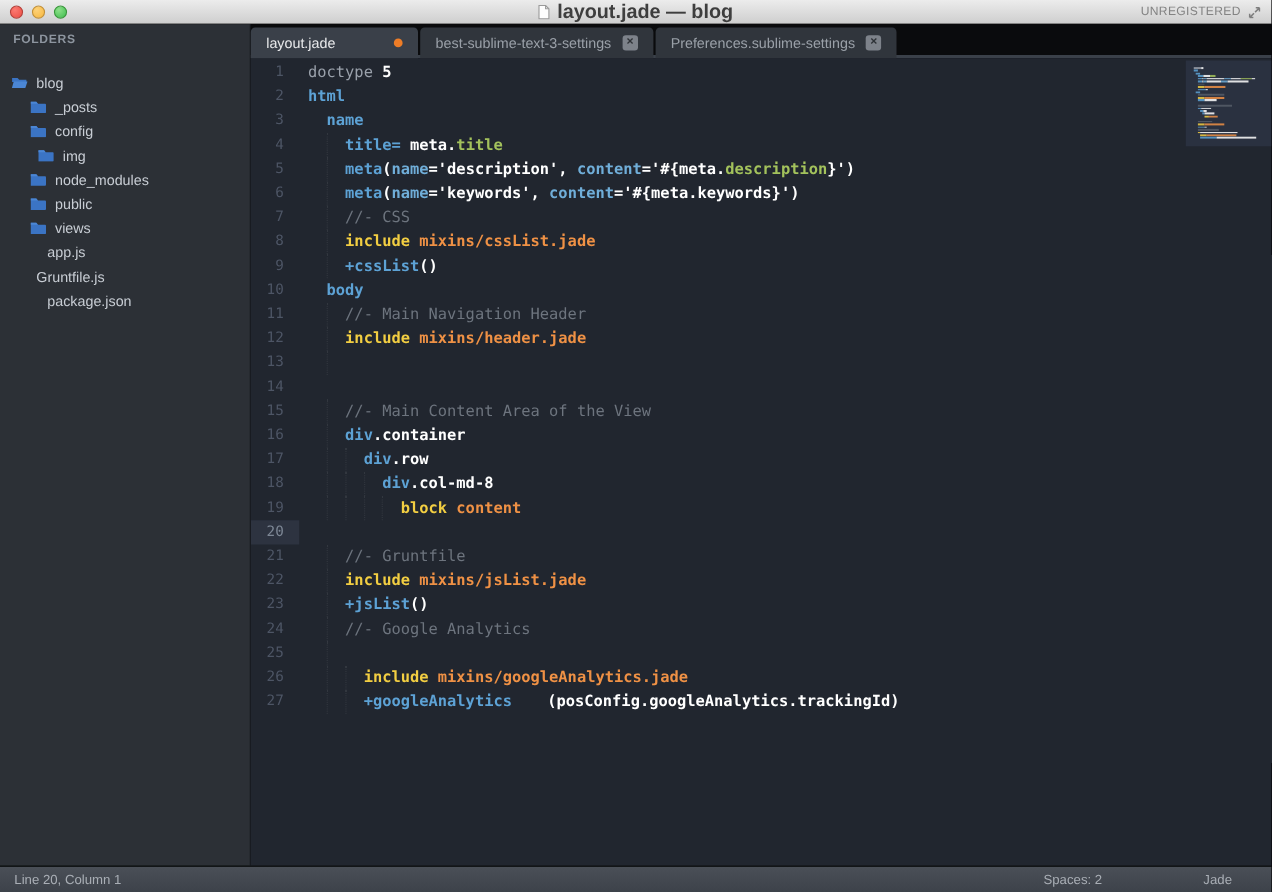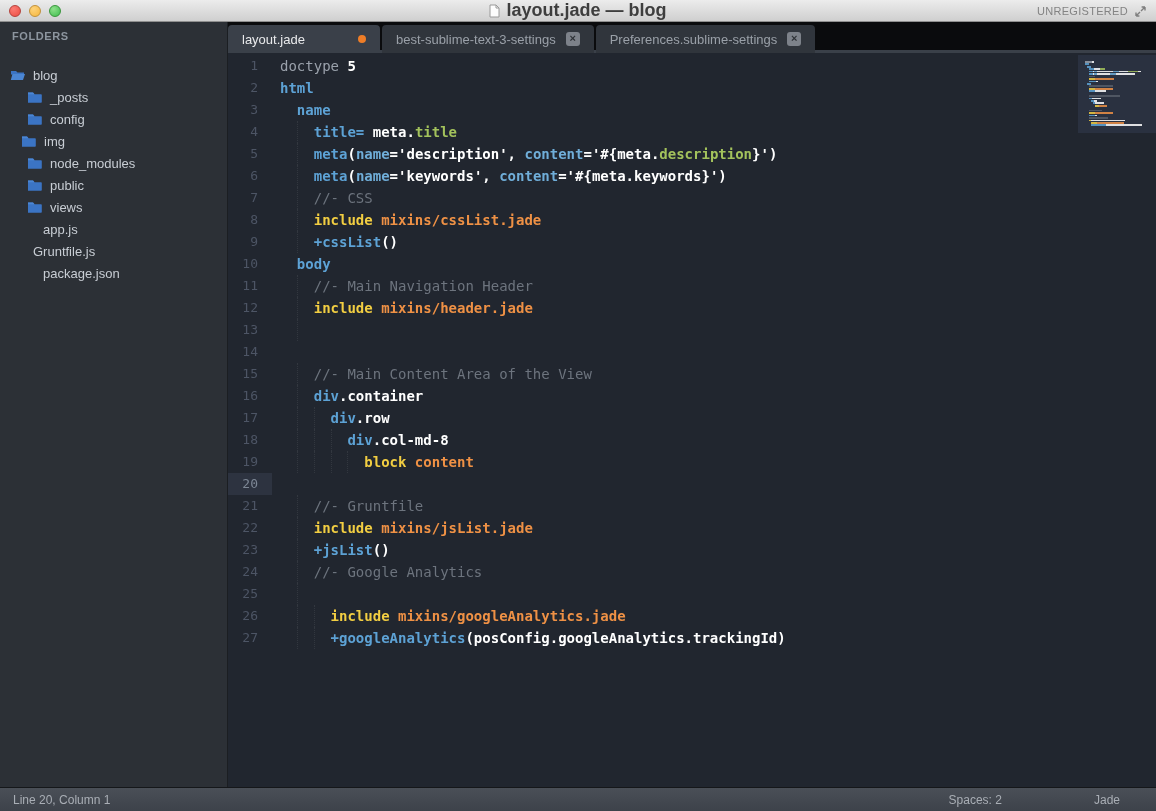--- a/index.html
+++ b/index.html
@@ -125,21 +125,21 @@
         </div>
         <div class="side-item" style="padding-left: 27px;">
           <span class="icon">
             <svg width="15" height="13" viewBox="0 0 15 13">
               <path d="M1 2.5 h5 l1.5 1.8 H14 a0.8 0.8 0 0 1 0.8 0.8 V12 a0.8 0.8 0 0 1 -0.8 0.8 H1 z" fill="#3b74c4"></path>
               <path d="M1 2.5 h5 l1.5 1.8 H1 z" fill="#4b86d4"></path>
             </svg>
           </span>
           <span>config</span>
         </div>
-        <div class="side-item" style="padding-left: 21px;">
+        <div class="side-item" style="padding-left: 34px;">
           <span class="icon">
             <svg width="15" height="13" viewBox="0 0 15 13">
               <path d="M1 2.5 h5 l1.5 1.8 H14 a0.8 0.8 0 0 1 0.8 0.8 V12 a0.8 0.8 0 0 1 -0.8 0.8 H1 z" fill="#3b74c4"></path>
               <path d="M1 2.5 h5 l1.5 1.8 H1 z" fill="#4b86d4"></path>
             </svg>
           </span>
           <span>img</span>
         </div>
         <div class="side-item" style="padding-left: 27px;">
           <span class="icon">
@@ -327,21 +327,21 @@
           <div class="cl" style="top: 550px;">
             <div class="guide" style="left: 68.86px;"></div>
             <div class="guide" style="left: 85.72px;"></div>
             <div class="num">26</div>
             <span class="code-text"><span class="tok tok-yellow" style="color: rgb(242, 206, 66);">      include</span><span class="tok tok-orange" style="color: rgb(239, 145, 69);"> mixins/googleAnalytics.jade</span></span>
           </div>
           <div class="cl" style="top: 572px;">
             <div class="guide" style="left: 68.86px;"></div>
             <div class="guide" style="left: 85.72px;"></div>
             <div class="num">27</div>
-            <span class="code-text"><span class="tok tok-blue" style="color: rgb(93, 162, 213);">      +googleAnalytics</span><span class="tok tok-white" style="color: rgb(255, 255, 255);">(posConfig.googleAnalytics.trackingId)</span></span>
+            <span class="code-text"><span class="tok tok-blue" style="color: rgb(93, 162, 213);">      +googleAnalytics</span><span class="tok tok-white" style="color: rgb(255, 255, 255); padding-left: 32px;">(posConfig.googleAnalytics.trackingId)</span></span>
           </div>
         </div>
       <div class="minimap" id="minimap">
           <div class="mm-row"><span class="mm-seg" style="width: 6.65px; background: rgb(154, 161, 171); opacity: 0.85;"></span><span class="mm-seg" style="width: 1.9px; background: rgb(255, 255, 255); opacity: 0.85;"></span></div>
           <div class="mm-row"><span class="mm-seg" style="width: 3.8px; background: rgb(93, 162, 213); opacity: 0.85;"></span></div>
           <div class="mm-row"><span class="mm-seg" style="width: 1.9px;"></span><span class="mm-seg" style="width: 3.8px; background: rgb(93, 162, 213); opacity: 0.85;"></span></div>
           <div class="mm-row"><span class="mm-seg" style="width: 3.8px;"></span><span class="mm-seg" style="width: 5.7px; background: rgb(93, 162, 213); opacity: 0.85;"></span><span class="mm-seg" style="width: 5.7px; background: rgb(255, 255, 255); opacity: 0.85;"></span><span class="mm-seg" style="width: 4.75px; background: rgb(163, 194, 92); opacity: 0.85;"></span></div>
           <div class="mm-row"><span class="mm-seg" style="width: 3.8px;"></span><span class="mm-seg" style="width: 3.8px; background: rgb(93, 162, 213); opacity: 0.85;"></span><span class="mm-seg" style="width: 0.95px; background: rgb(255, 255, 255); opacity: 0.85;"></span><span class="mm-seg" style="width: 3.8px; background: rgb(112, 174, 217); opacity: 0.85;"></span><span class="mm-seg" style="width: 15.2px; background: rgb(255, 255, 255); opacity: 0.85;"></span><span class="mm-seg" style="width: 6.65px; background: rgb(112, 174, 217); opacity: 0.85;"></span><span class="mm-seg" style="width: 8.55px; background: rgb(255, 255, 255); opacity: 0.85;"></span><span class="mm-seg" style="width: 10.45px; background: rgb(163, 194, 92); opacity: 0.85;"></span><span class="mm-seg" style="width: 2.85px; background: rgb(255, 255, 255); opacity: 0.85;"></span></div>
           <div class="mm-row"><span class="mm-seg" style="width: 3.8px;"></span><span class="mm-seg" style="width: 3.8px; background: rgb(93, 162, 213); opacity: 0.85;"></span><span class="mm-seg" style="width: 0.95px; background: rgb(255, 255, 255); opacity: 0.85;"></span><span class="mm-seg" style="width: 3.8px; background: rgb(112, 174, 217); opacity: 0.85;"></span><span class="mm-seg" style="width: 12.35px; background: rgb(255, 255, 255); opacity: 0.85;"></span><span class="mm-seg" style="width: 6.65px; background: rgb(112, 174, 217); opacity: 0.85;"></span><span class="mm-seg" style="width: 19px; background: rgb(255, 255, 255); opacity: 0.85;"></span></div>
           <div class="mm-row"><span class="mm-seg" style="width: 3.8px;"></span><span class="mm-seg" style="width: 6.65px; background: rgb(109, 116, 126); opacity: 0.55;"></span></div>

